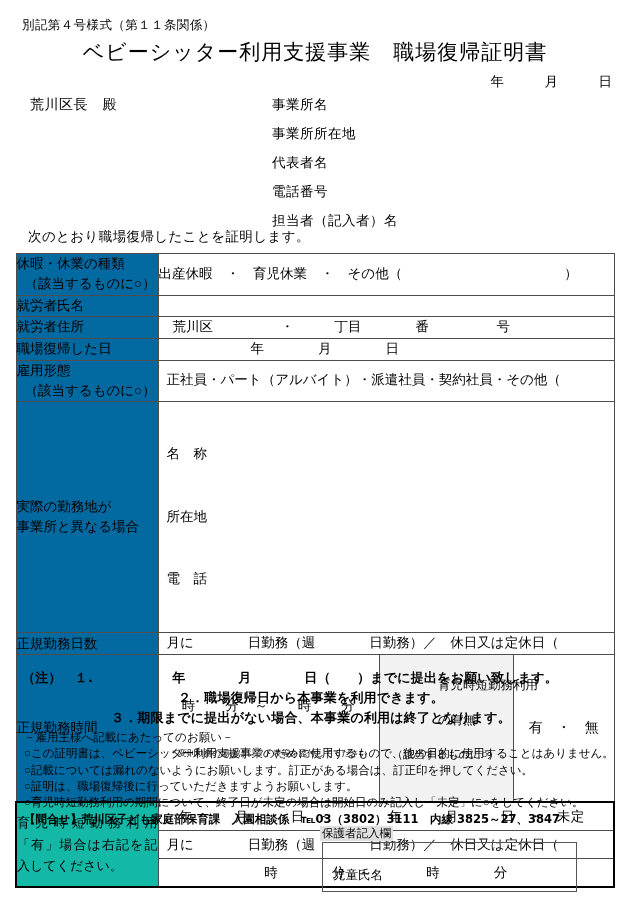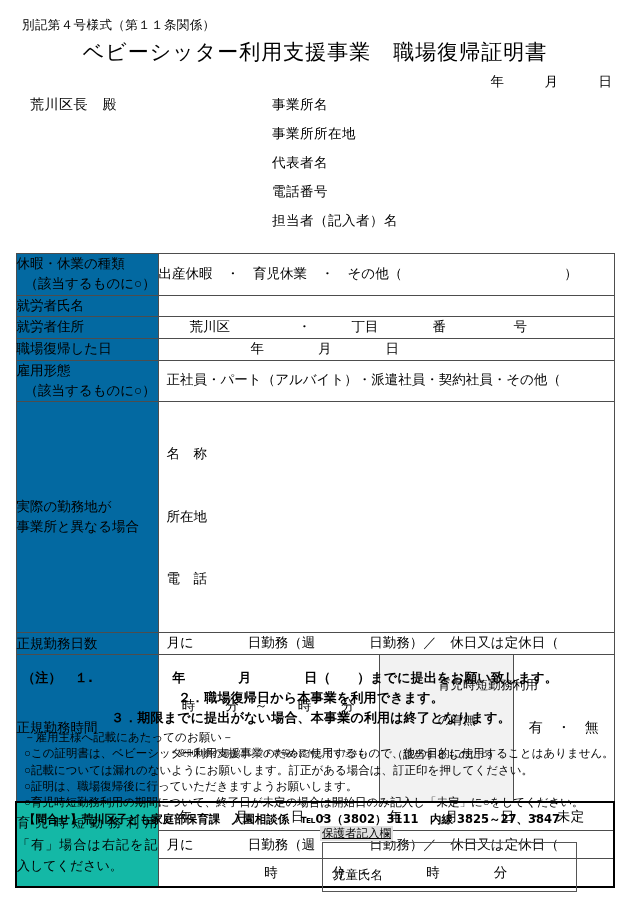--- a/index.html
+++ b/index.html
@@ -106,21 +106,21 @@
   .lbl-sub {
     display: block;
     padding-left: 8px;
   }
   .val {
     padding: 4px 8px 4px 12px;
     line-height: 1.55;
     white-space: pre;
   }
   .row-name td { height: 20px; }
-  .row-addr .val { padding-left: 31px; }
+  .row-addr .val { padding-left: 14px; }
   .note-small {
     display: block;
     font-size: 8.5px;
     letter-spacing: 0px;
     margin-top: 1px;
     text-align: center;
     white-space: pre;
   }
   .sub-head {
     background: #f2f2f2;
@@ -203,21 +203,20 @@
 
   
   .guardian-label {
     position: absolute;
     left: 320px;
     top: 826px;
     font-size: 11.5px;
     background: #e0e0e0;
     padding: 0 2px;
     white-space: nowrap;
-    text-decoration: underline;
   }
   .guardian-box {
     position: absolute;
     left: 322px;
     top: 842px;
     width: 255px;
     height: 50px;
     border: 1px solid #555;
     box-sizing: border-box;
     font-size: 12.5px;
@@ -247,20 +246,21 @@
   <div class="addressee">荒川区長　殿</div>
 
   <div class="company-block">
     <div>事業所名</div>
     <div>事業所所在地</div>
     <div>代表者名</div>
     <div>電話番号</div>
     <div>担当者（記入者）名</div>
   </div>
 
+  <div class="certify-line">次のとおり職場復帰したことを証明します。</div>
 
   <table class="main-table">
     <colgroup>
       <col style="width:142px">
       <col>
     </colgroup>
     <tbody>
 
       <tr>
         <td class="lbl"><span>休暇・休業の種類</span><span class="lbl-sub">（該当するものに○）</span></td>

